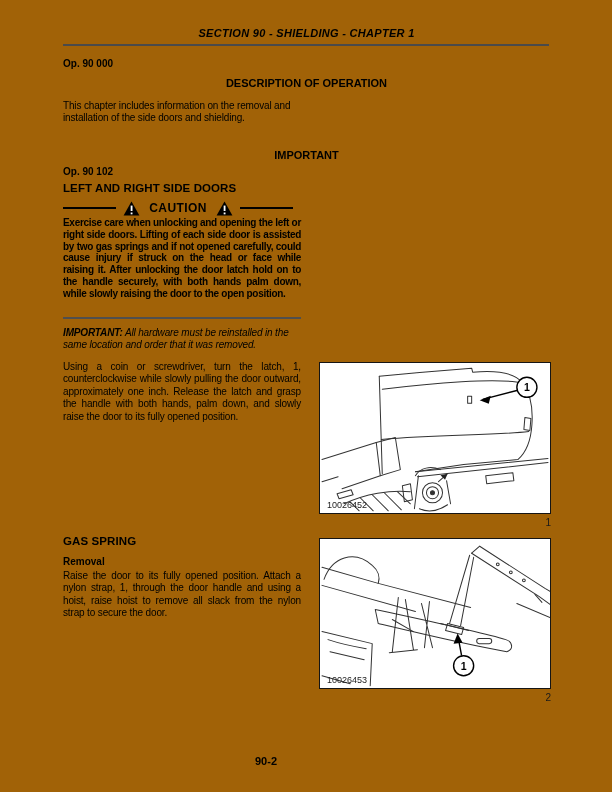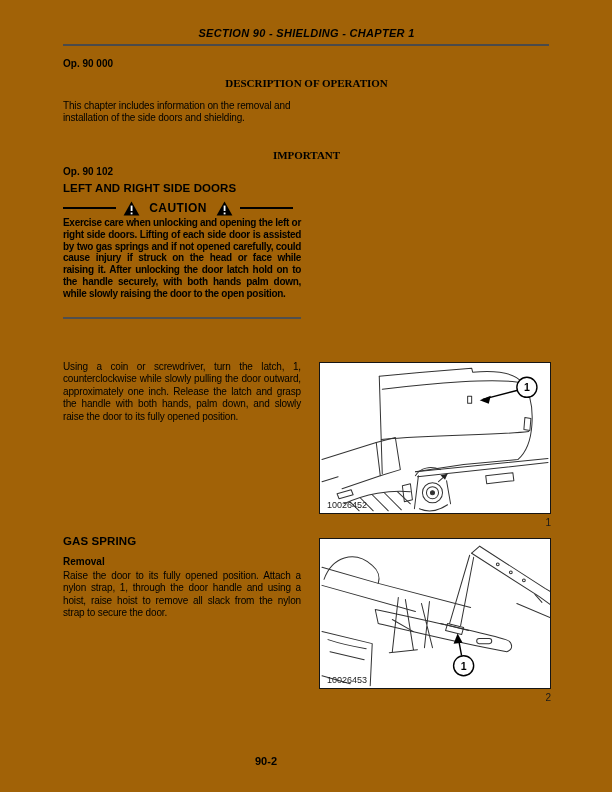--- a/index.html
+++ b/index.html
@@ -17,21 +17,21 @@
     font-size:11px; font-weight:bold; font-style:italic; letter-spacing:.3px;
   }
   .header-rule { top:44px; left:63px; width:486px; height:2px; background:#4a4a4a; }
   .footer-pagenum {
     top:755px; left:0; width:532px; text-align:center;
     font-size:11px; font-weight:bold;
   }
 
   
   .op-code { left:63px; font-size:10px; font-weight:bold; }
-  .center-title { left:63px; width:487px; text-align:center; font-size:11px; font-weight:bold;font-family:Liberation Serif, serif; }
+  .center-title { left:63px; width:487px; text-align:center; font-size:11px; font-weight:bold; }
   .section-heading { left:63px; font-size:11.5px; font-weight:bold; letter-spacing:.1px; }
   .sub-heading { left:63px; font-size:10px; font-weight:bold; }
   .body-par {
     left:63px; width:238px; margin:0;
     font-size:10px; line-height:12.4px; letter-spacing:-0.15px;
     text-align:justify;
   }
   .bold-par { font-weight:bold; line-height:11.8px; letter-spacing:-0.3px; }
   .italic-par { font-style:italic; text-align:left; }
   .imp-label { font-weight:bold; font-style:italic; }
@@ -97,20 +97,21 @@
     </span>
     <span class="caution-dash"></span>
   </div>
 
   <div class="abs section-heading" style="top:182px;">LEFT AND RIGHT SIDE DOORS</div>
 
   <p class="abs body-par bold-par" style="top:217px;">Exercise care when unlocking and opening the left or right side doors. Lifting of each side door is assisted by two gas springs and if not opened carefully, could cause injury if struck on the head or face while raising it. After unlocking the door latch hold on to the handle securely, with both hands palm down, while slowly raising the door to the open position.</p>
 
   <div class="abs col-rule" style="top:317px;"></div>
 
+  <p class="abs body-par italic-par" style="top:327px;"><span class="imp-label">IMPORTANT:</span> <span>All hardware must be reinstalled in the same location and order that it was removed.</span></p>
 
   <p class="abs body-par" style="top:361px;">Using a coin or screwdriver, turn the latch, 1, counterclockwise while slowly pulling the door outward, approximately one inch. Release the latch and grasp the handle with both hands, palm down, and slowly raise the door to its fully opened position.</p>
 
   <div class="abs section-heading" style="top:535px;">GAS SPRING</div>
   <div class="abs sub-heading" style="top:556px;">Removal</div>
   <p class="abs body-par" style="top:570px;">Raise the door to its fully opened position. Attach a nylon strap, 1, through the door handle and using a hoist, raise hoist to remove all slack from the nylon strap to secure the door.</p>
 
   <figure class="abs figure-box fig1-box">
     <svg viewBox="0 0 229 149">
       <g stroke="#333" stroke-width="1" fill="none" stroke-linecap="round" stroke-linejoin="round">

